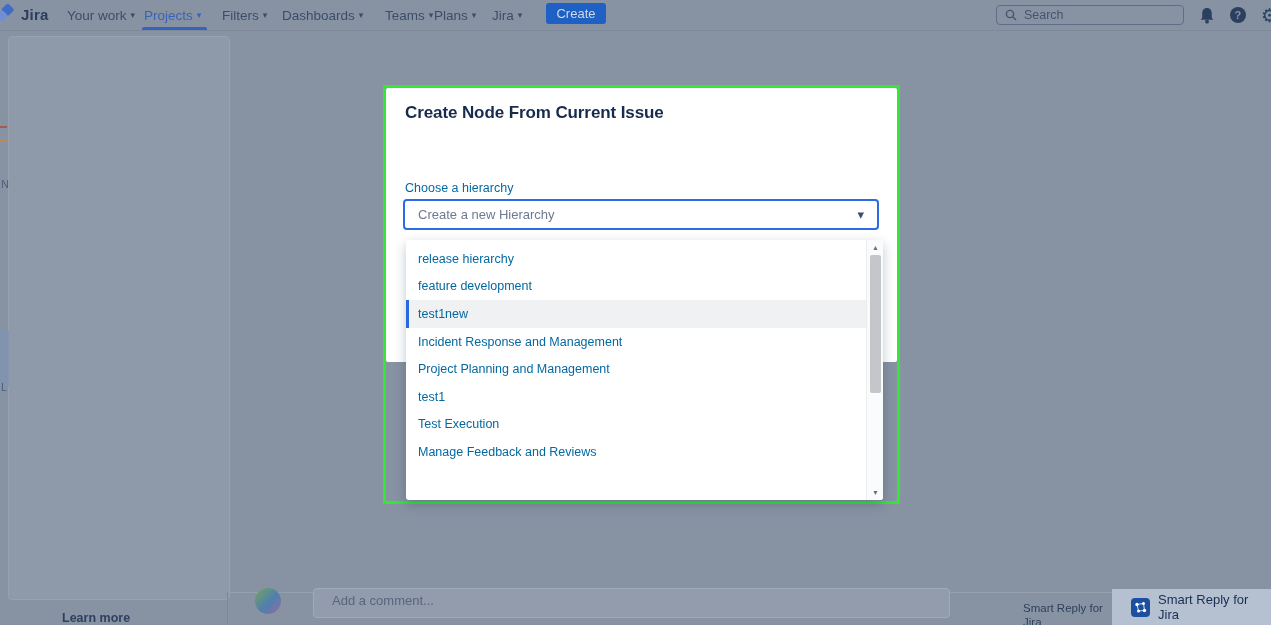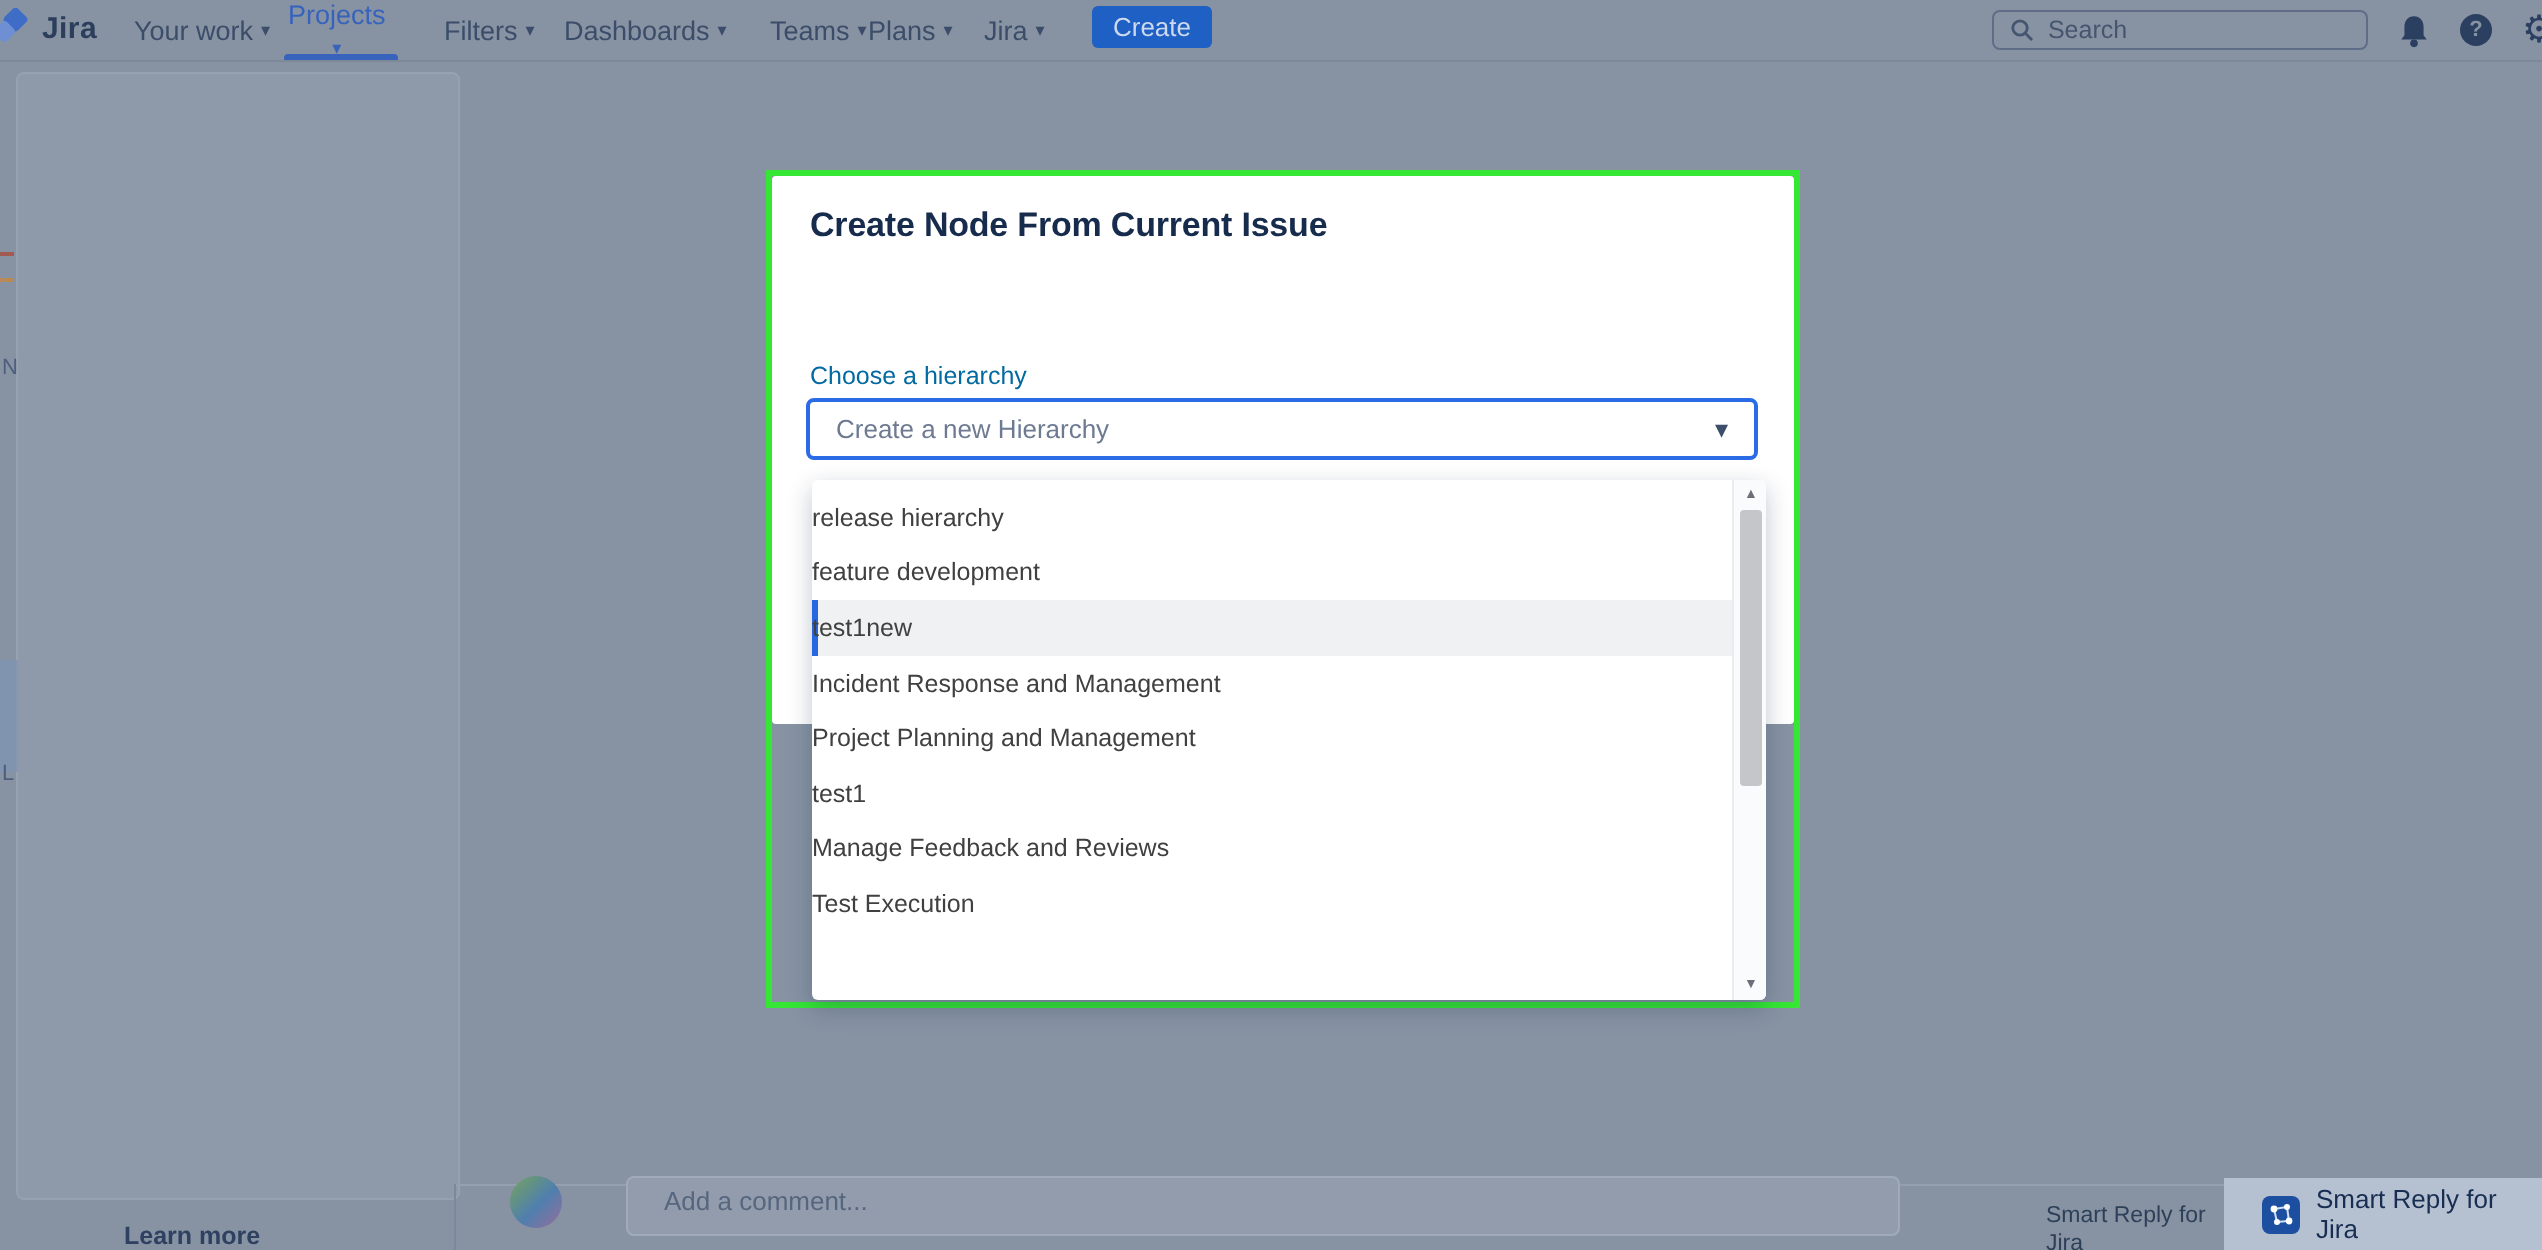--- a/index.html
+++ b/index.html
@@ -9,21 +9,21 @@
     background:var(--dim-bg,#8793a3);
   }
   
   .topnav{position:absolute;left:0;top:0;width:1271px;height:30px;
     background:var(--dim-bg,#8793a3);border-bottom:1px solid #7d8899;z-index:2;}
   .logo{position:absolute;left:-4px;top:4px;display:flex;align-items:center;gap:5px;}
   .logo-text{font-size:15px;font-weight:700;color:#2c3e5c;letter-spacing:.2px;}
   .nav-item{position:absolute;top:0;height:30px;display:flex;align-items:center;gap:4px;
     font-size:13.5px;font-weight:500;color:var(--nav-text,#3c4d69);cursor:pointer;}
   .nav-item .chev{font-size:9px;line-height:1;margin-top:1px;}
-  .nav-item.active{color:var(--nav-active,#3763bd);flex-direction:column;}
+  .nav-item.active{color:var(--nav-active,#3763bd);}
   .nav-item.active::after{content:"";position:absolute;left:-2px;right:-6px;bottom:0;height:3px;
     background:var(--nav-active,#3763bd);border-radius:2px 2px 0 0;}
   .create-btn{position:absolute;left:546px;top:3px;width:60px;height:21px;
     background:var(--create-blue,#1e60c4);color:#cdd9ee;font-size:13px;font-weight:500;
     border:none;border-radius:3px;display:flex;align-items:center;justify-content:center;cursor:pointer;}
   .nav-right{position:absolute;right:-7px;top:0;height:30px;display:flex;align-items:center;gap:15px;}
   .search-box{width:170px;height:18px;border:1px solid #5f6d89;border-radius:4px;
     display:flex;align-items:center;gap:7px;padding:0 8px;color:#46556f;}
   .search-box span{font-size:12.5px;}
   .icon-btn{display:flex;align-items:center;justify-content:center;cursor:pointer;}
@@ -66,22 +66,22 @@
   .select{position:absolute;left:17px;top:111px;width:476px;height:31px;box-sizing:border-box;
     border:2px solid var(--select-border,#2b6be6);border-radius:4px;background:#fff;
     display:flex;align-items:center;justify-content:space-between;padding:0 13px;cursor:pointer;}
   .select-value{font-size:13px;color:#6d7a92;}
   .select-chev{font-size:13px;color:#3d4e6b;line-height:1;}
 
   
   .dropdown{position:absolute;left:20px;top:152px;width:477px;height:260px;background:#fff;
     border-radius:3px;box-shadow:0 4px 12px rgba(9,30,66,.25);overflow:hidden;}
   .opt-list{position:absolute;left:0;top:0;right:17px;bottom:0;padding-top:5px;}
-  .opt{height:27.6px;display:flex;align-items:center;font-size:12.5px;
-    color:#404040;cursor:pointer;}
+  .opt{height:27.6px;display:flex;align-items:center;padding-left:12px;font-size:12.5px;
+    color:#0369a1;cursor:pointer;}
   .opt.selected{background:#f0f1f3;box-shadow:inset 3px 0 0 var(--row-accent,#2767e0);}
   .sbar{position:absolute;right:0;top:0;width:17px;height:260px;background:#fafbfc;
     border-left:1px solid #ececec;box-sizing:border-box;}
   .sbar-arrow{position:absolute;left:0;width:17px;height:13px;display:flex;align-items:center;
     justify-content:center;font-size:7px;color:#6a6f78;cursor:pointer;}
   .sbar-thumb{position:absolute;left:3px;top:15px;width:11px;height:138px;background:#c4c6ca;
     border-radius:2px;cursor:grab;}
 </style>
 </head>
 <body>
@@ -186,22 +186,22 @@
   </div>
 
   <div class="dropdown">
     <div class="opt-list" id="opt-list">
         <div class="opt">release hierarchy</div>
         <div class="opt">feature development</div>
         <div class="opt selected">test1new</div>
         <div class="opt">Incident Response and Management</div>
         <div class="opt">Project Planning and Management</div>
         <div class="opt">test1</div>
+        <div class="opt">Test Execution</div>
         <div class="opt">Manage Feedback and Reviews</div>
-        <div class="opt">Test Execution</div>
       </div>
     <div class="sbar">
       <div class="sbar-arrow" style="top:1px;">▲</div>
       <div class="sbar-thumb"></div>
       <div class="sbar-arrow" style="bottom:1px;">▼</div>
     </div>
   </div>
 </div>
 
 </body></html>

